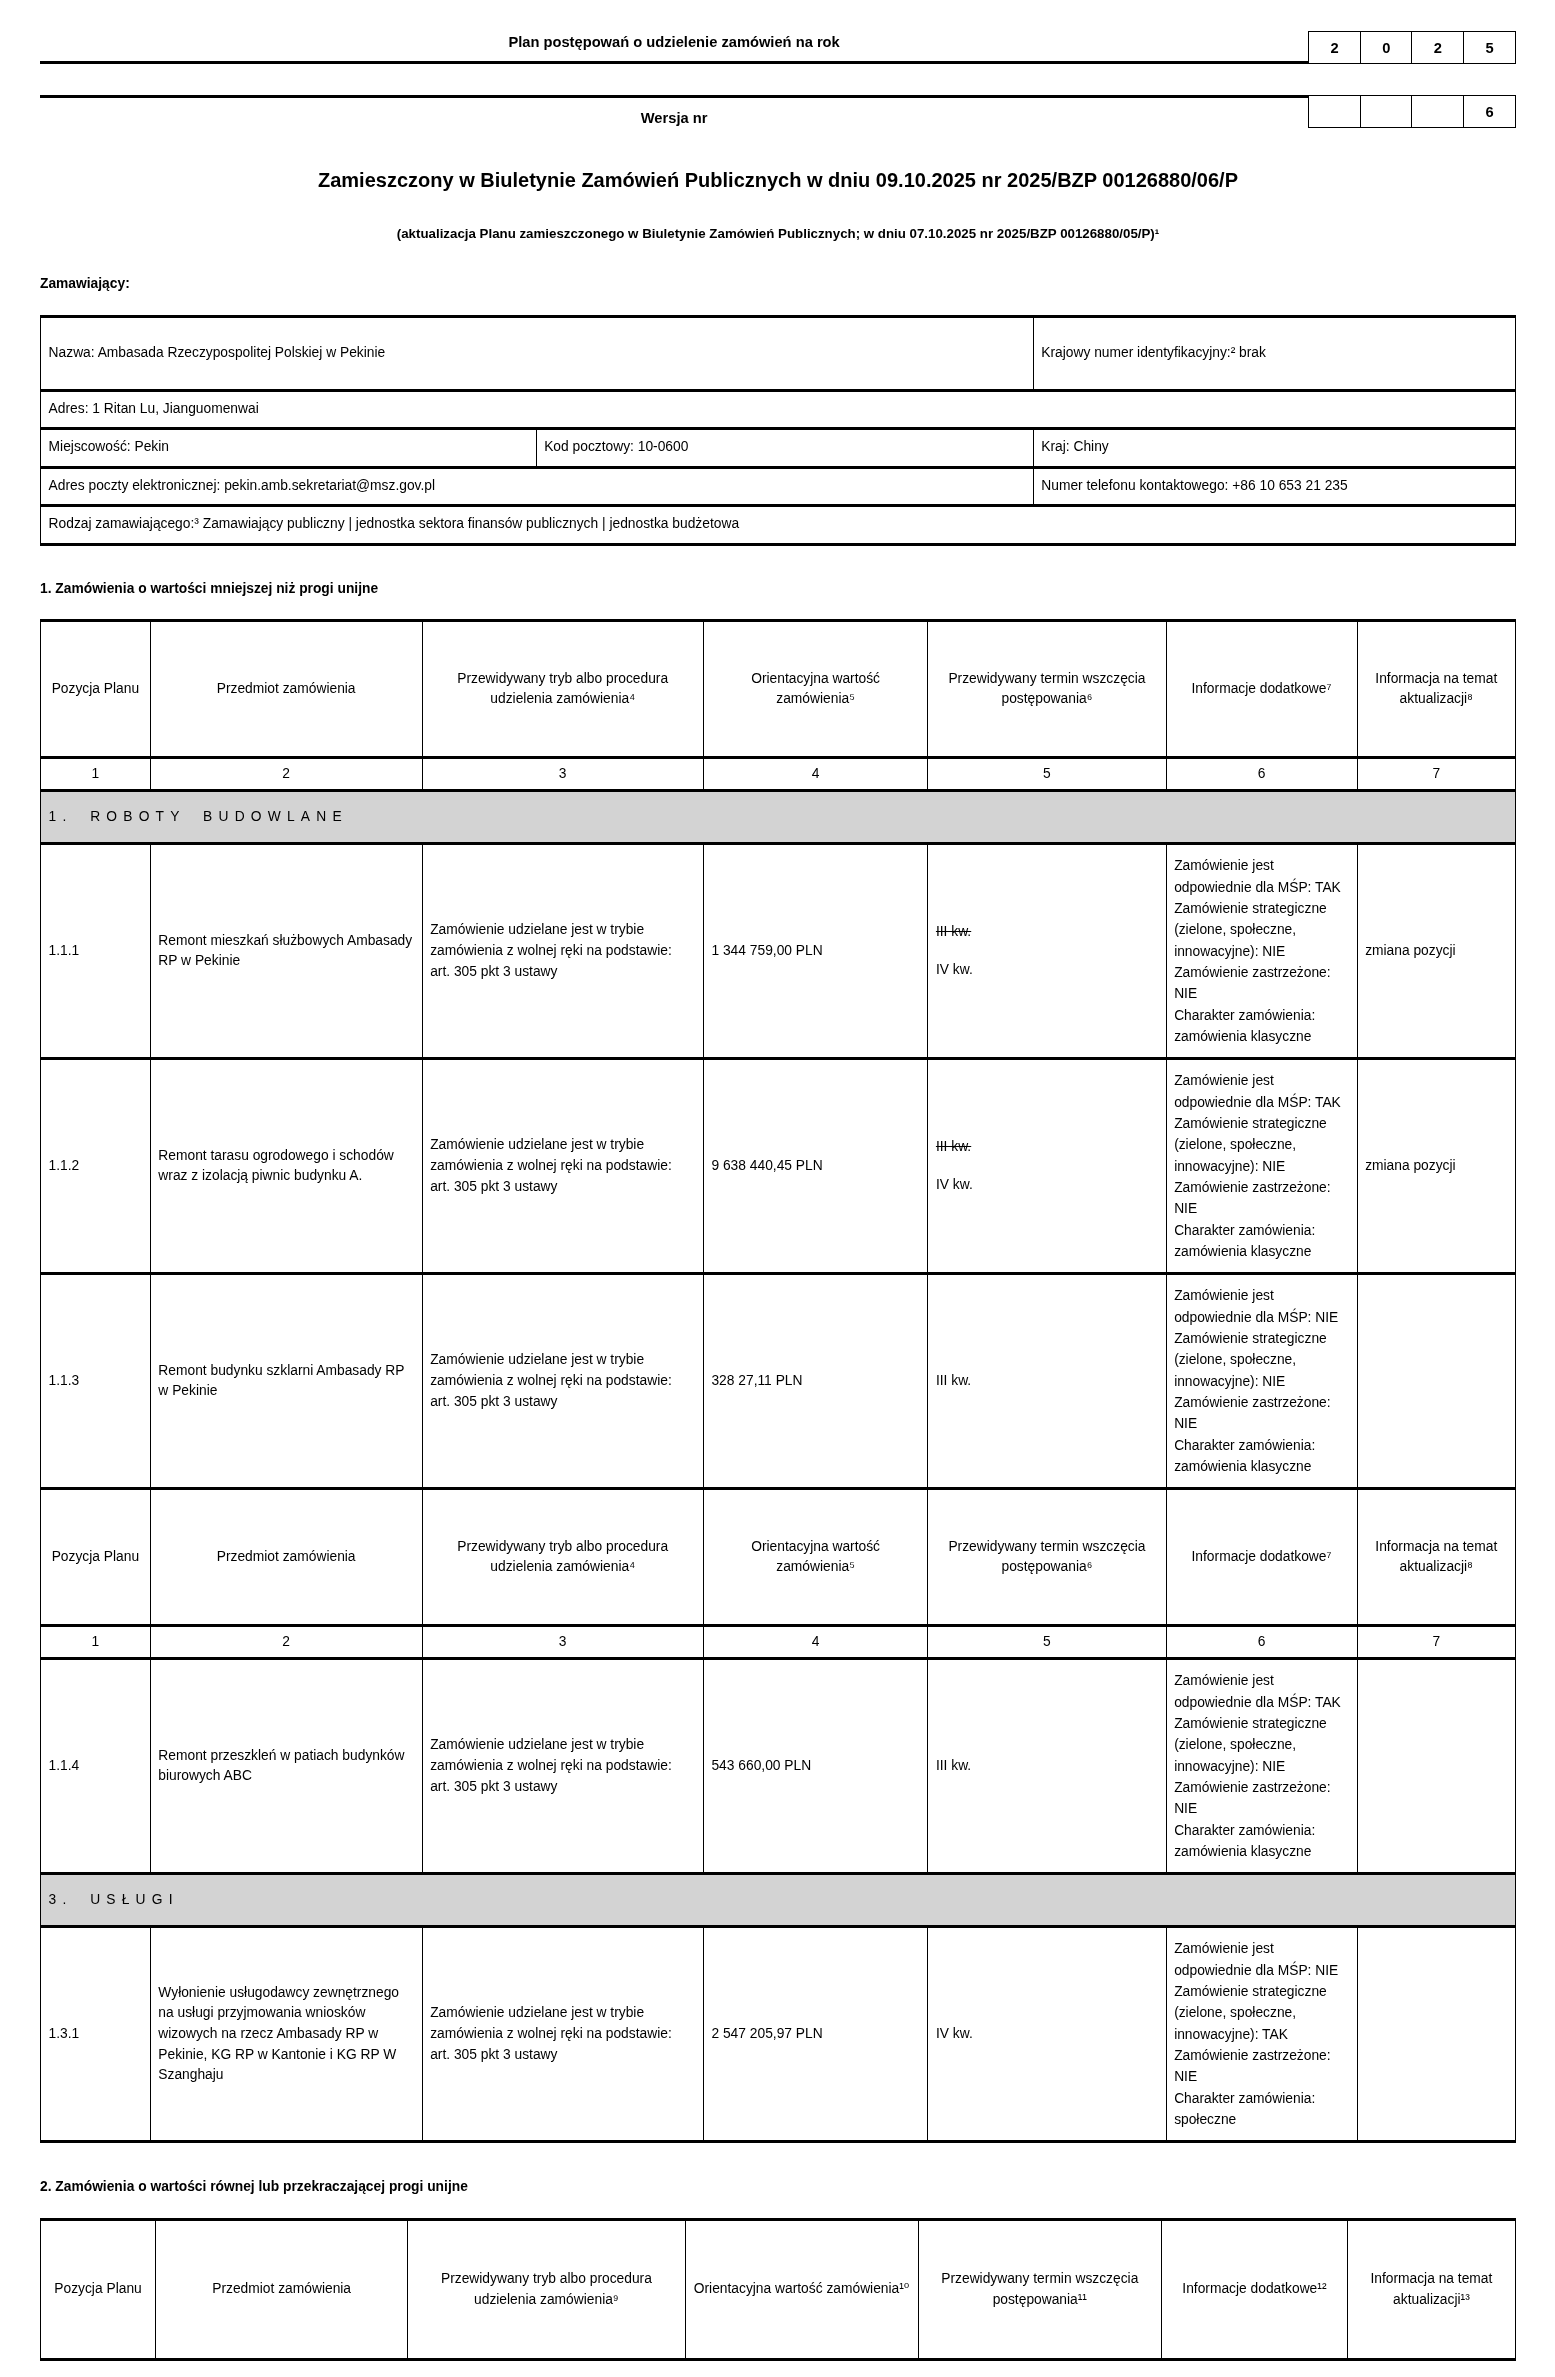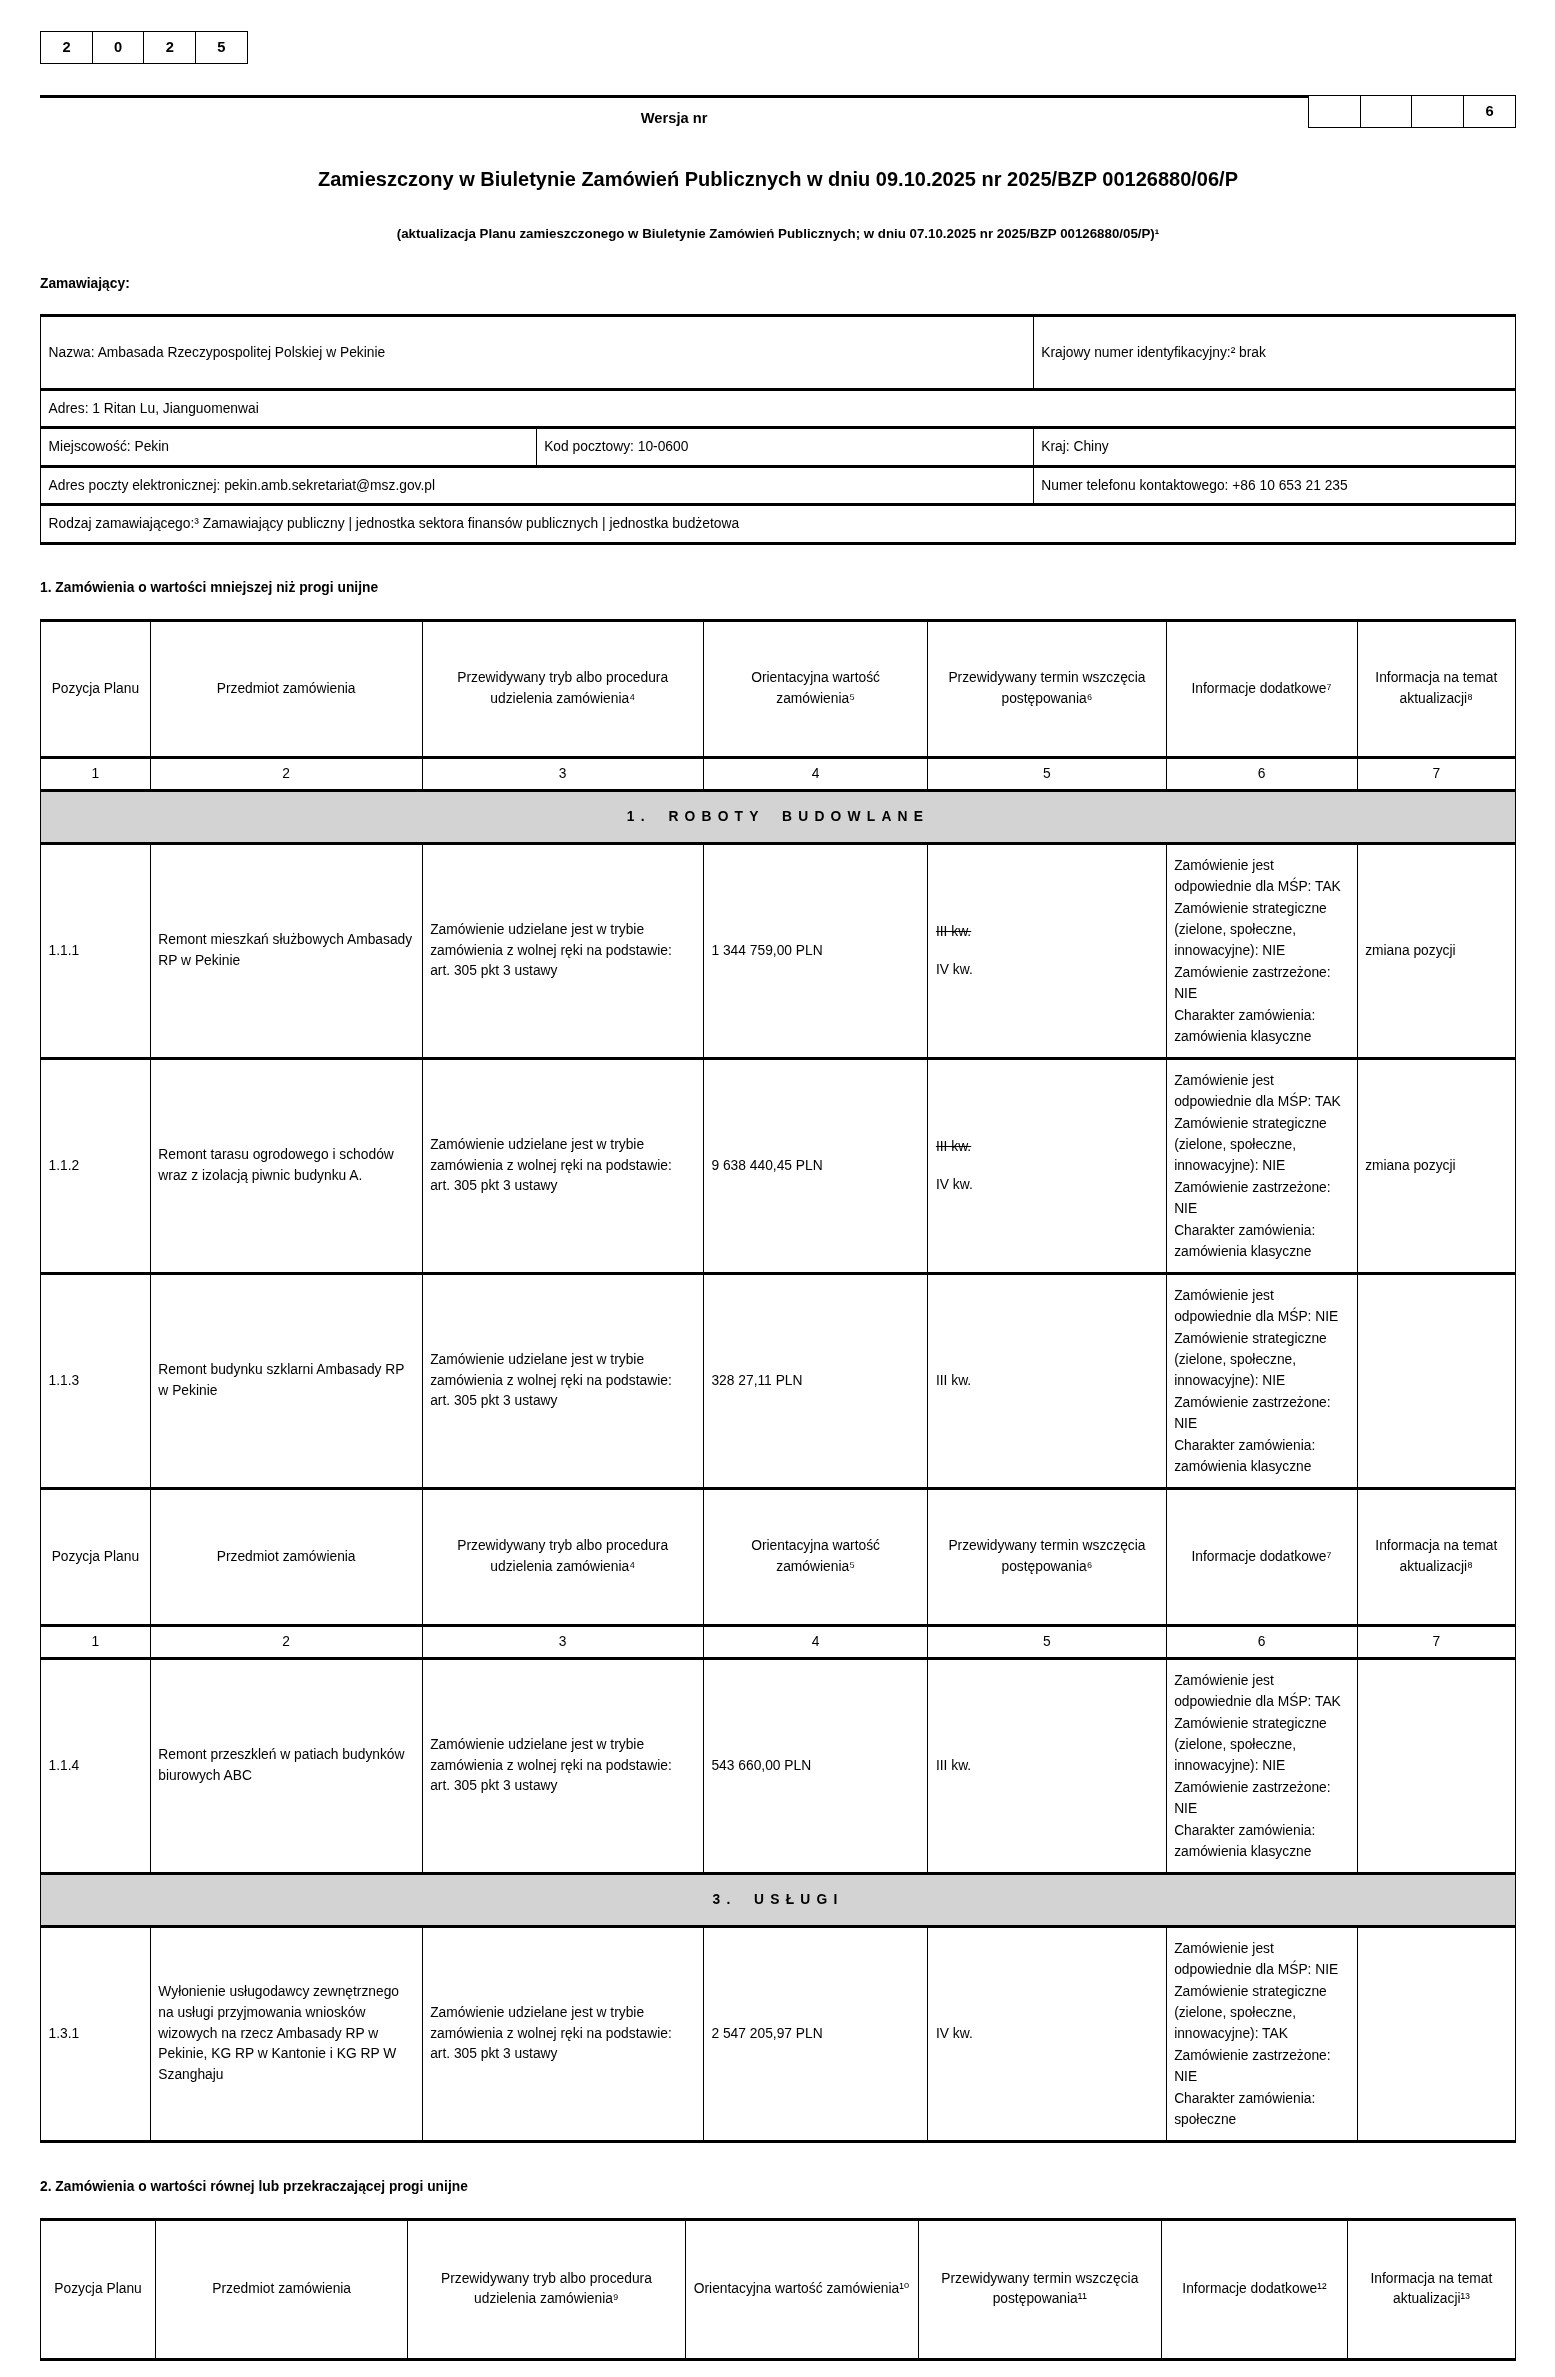--- a/index.html
+++ b/index.html
@@ -49,39 +49,42 @@
 
   
   .plan-table{margin-top:26px;}
   .t-head{height:137px;}
   .t-head td{text-align:center;vertical-align:middle;padding:4.8px 11.4px;}
   .t-head2 td{border-top-width:5.7px;}
   .t-nums{height:33px;}
   .t-nums td{text-align:center;}
   .t-sec{height:53px;}
   .t-sec td{
-    background:#d3d3d3;text-align:center;font-weight:bold;
+    background:#d3d3d3;text-align:left;font-weight:normal;
     letter-spacing:0.45em;word-spacing:0.55em;
   }
   .t-data{height:215px;}
   .t-data td{vertical-align:middle;}
   td.cell-info{vertical-align:top;padding-top:9.5px;line-height:1.55;}
   .info-line{margin:0;}
   .term-struck{display:block;text-decoration:line-through;}
   .term-struck:not(:empty){margin-bottom:17px;}
   .term-current{display:block;}
   .t2-head{height:140px;}
   .t2-head td{text-align:center;vertical-align:middle;padding:4.8px 6.7px;}
 </style>
 </head>
 <body>
 
 <div class="page">
 
   <div class="head-row head-row-1">
+    <div class="head-label-area">
+      <span class="head-label">Plan postępowań o udzielenie zamówień na rok</span>
+    </div>
     <div class="digit-boxes">
       <div class="dbox">2</div>
       <div class="dbox">0</div>
       <div class="dbox">2</div>
       <div class="dbox">5</div>
     </div>
   </div>
 
   <div class="head-row head-row-2">
     <div class="head-label-area">

